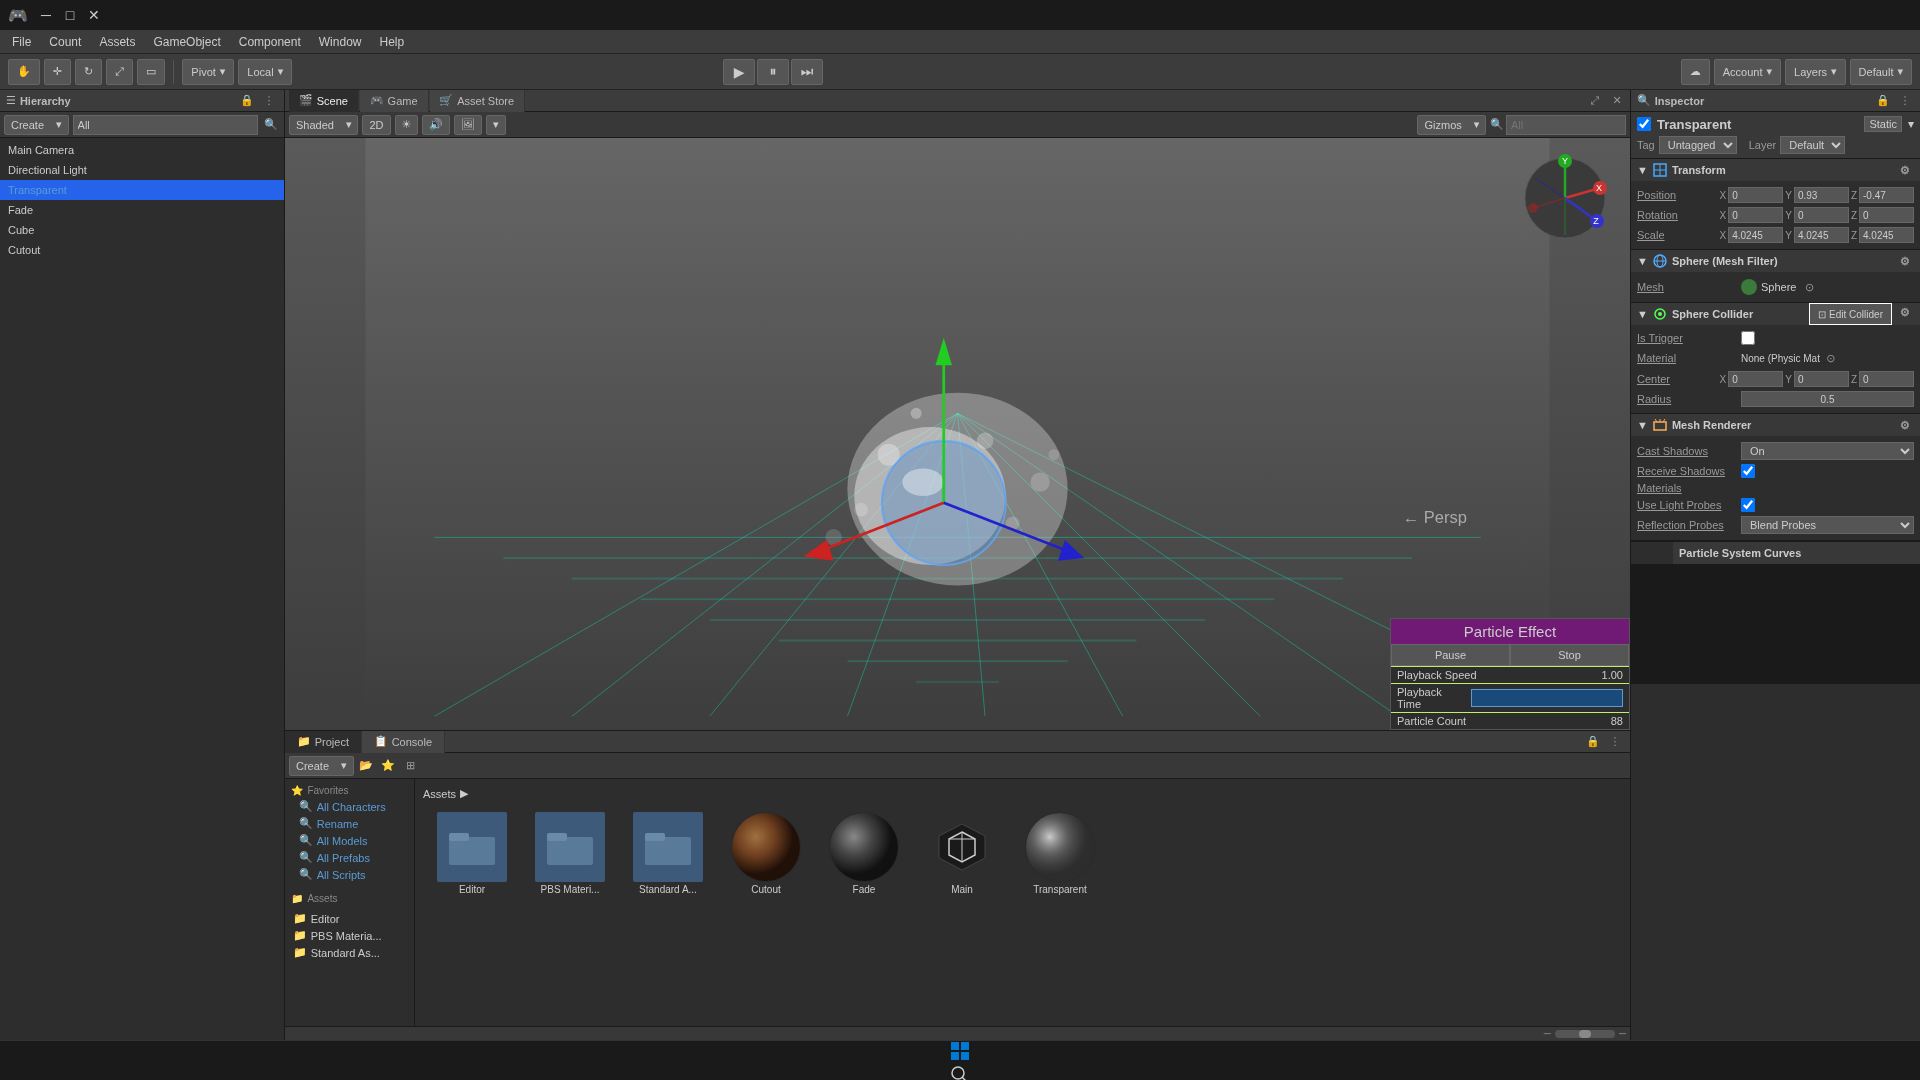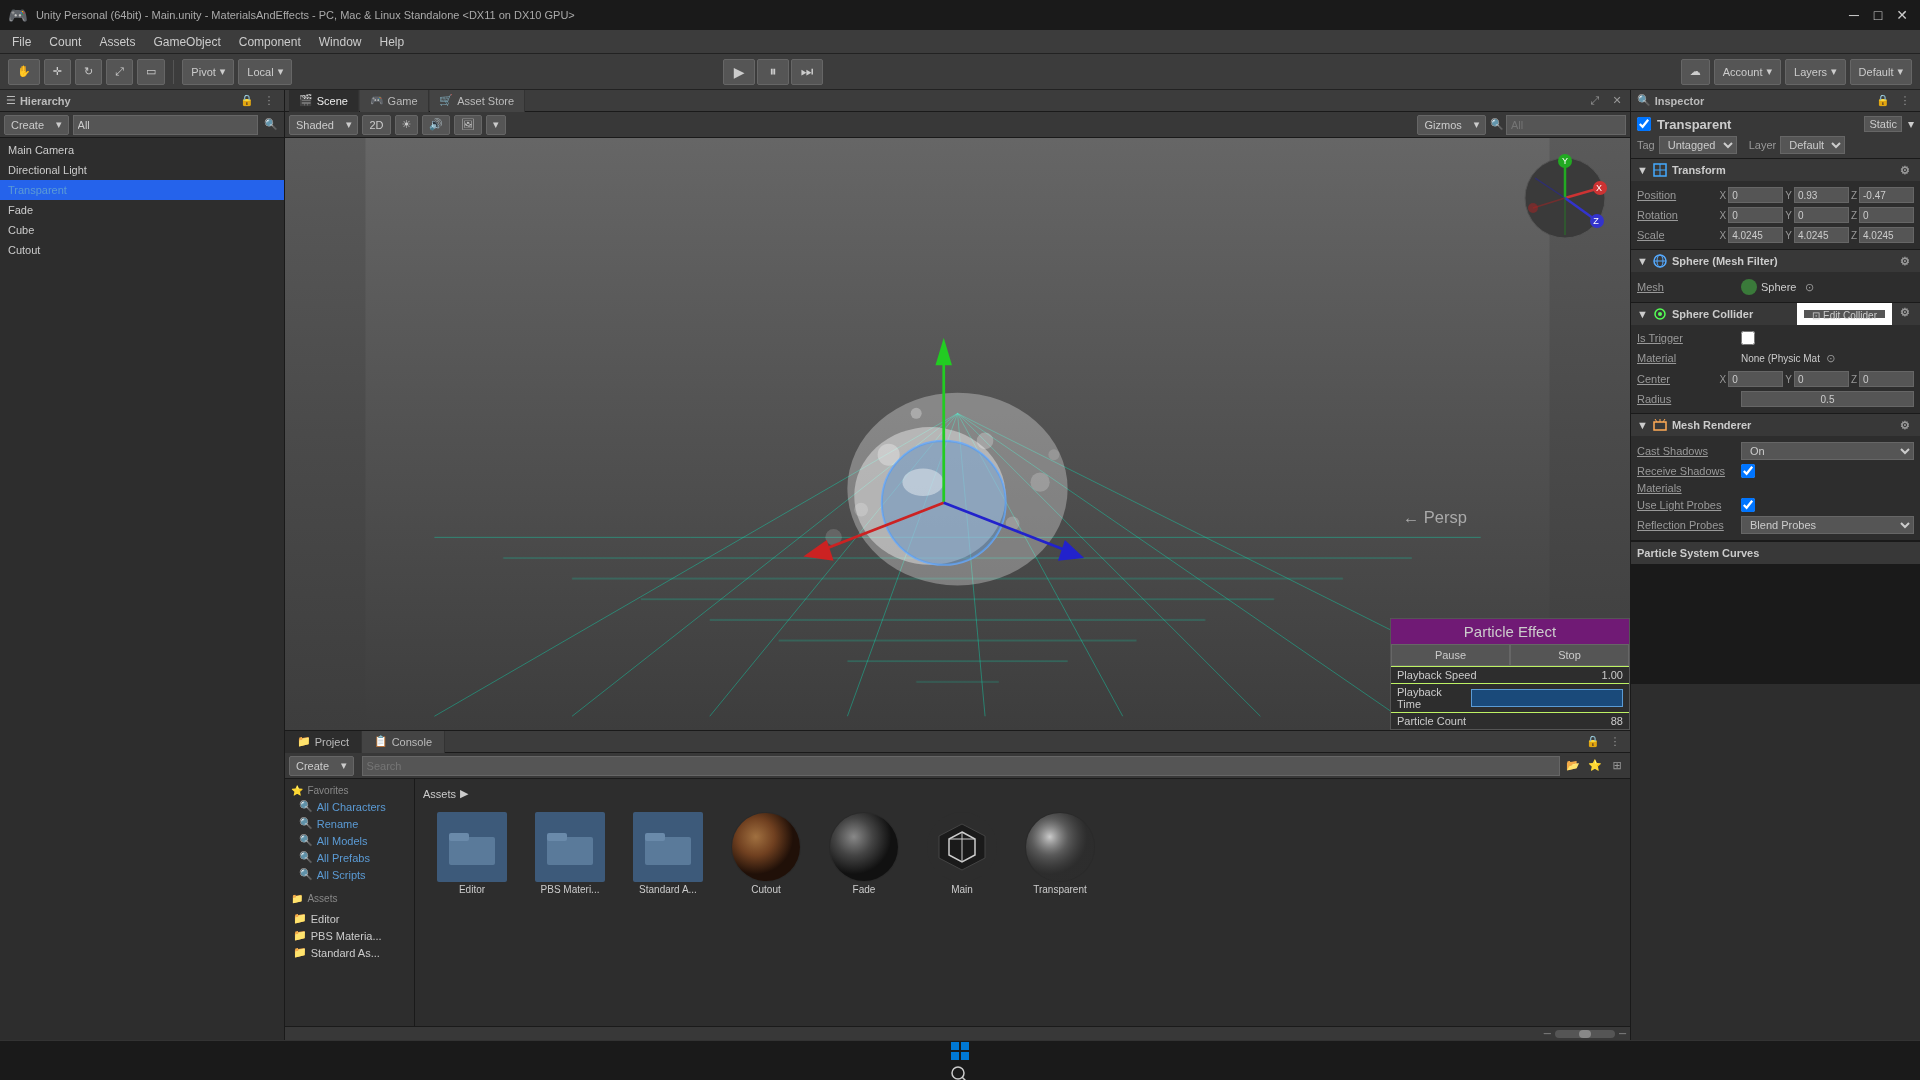--- a/index.html
+++ b/index.html
@@ -192,21 +192,21 @@
     .prop-select {
       flex: 1; height: 18px; background: #555; border: 1px solid #666; color: #ccc; font-size: 11px;
       padding: 0 4px; cursor: pointer;
     }
 
     
     .prop-checkbox { width: 14px; height: 14px; cursor: pointer; }
 
     
     .curves-section { background: #2d2d2d; border-top: 1px solid #1a1a1a; }
-    .curves-header { height: 22px; background: #383838; display: flex; align-items: center; padding: 0 6px; font-size: 11px; color: #ccc; font-weight: bold; }
+    .curves-header { height: 22px; background: #383838; display: flex; align-items: center; padding: 0 6px; font-size: 11px; color: #ccc; font-weight: bold; margin-left: 42px; }
     .curves-body { height: 120px; background: #1a1a1a; }
 
     
     ::-webkit-scrollbar { width: 8px; height: 8px; }
     ::-webkit-scrollbar-track { background: #2d2d2d; }
     ::-webkit-scrollbar-thumb { background: #555; }
 
     
     #taskbar {
       height: 40px; background: #1a1a1a; border-top: 1px solid #333; display: flex; align-items: center;
@@ -219,36 +219,35 @@
 
     
     .scene-svg { position: absolute; width: 100%; height: 100%; }
 
     
     #inspector-scroll { overflow-y: auto; flex: 1; }
 
     
     .icon-btn { width: 18px; height: 18px; display: flex; align-items: center; justify-content: center; cursor: pointer; font-size: 11px; color: #999; }
     .edit-collider-btn {
-      height: 22px; padding: 0 8px; background: #555; border: 7px solid #ffffff; color: #ccc;
+      height: 22px; padding: 0 8px; background: #555; border: 1px solid #ffffff; color: #ccc;
       cursor: pointer; font-size: 10px; margin-left: 6px;
     }
     
     .blend-probes-select {
       flex: 1; height: 18px; background: #555; border: 1px solid #666; color: #ccc; font-size: 11px; padding: 0 4px;
     }
 
     .use-light-cb { width: 14px; height: 14px; }
   </style>
 </head>
 <body>
 
 <div id="titlebar">
   <span style="font-size:16px;">🎮</span>
-  <span style="flex:1; font-size:11px; color:#aaa;">Unity Personal (64bit) - Main.unity - MaterialsAndEffects - PC, Mac &amp; Linux Standalone &lt;DX11 on DX10 GPU&gt;</span>
   <div class="win-controls">
     <div class="win-btn">─</div>
     <div class="win-btn">□</div>
     <div class="win-btn close">✕</div>
   </div>
 </div>
 
 <div id="menubar">
   <span class="menu-item">File</span>
   <span class="menu-item">Count</span>
@@ -532,23 +531,20 @@
           <div style="margin-left:auto; display:flex; gap:4px; align-items:center; padding-right:6px;">
             <span class="icon-btn">🔒</span>
             <span class="icon-btn">⋮</span>
           </div>
         </div>
         <div class="project-toolbar">
           <button class="scene-btn dropdown">
             <span>Create</span>
             <span>▾</span>
           </button>
-          <div style="flex:1; display:flex; align-items:center;">
-            <input type="text" style="flex: 1 1 0%; height: 20px; background: rgb(85, 85, 85); border: 1px solid rgb(102, 102, 102); color: rgb(204, 204, 204); font-size: 11px; padding: 0px 24px 0px 4px; margin-left: 4px;" placeholder="Search">
-          </div>
           <span class="icon-btn">📂</span>
           <span class="icon-btn">⭐</span>
           <span class="icon-btn">⊞</span>
         </div>
         <div class="project-content">
 
           <div class="favorites-panel">
             <div class="fav-section-title">
               <span>⭐</span>
               <span>Favorites</span>

